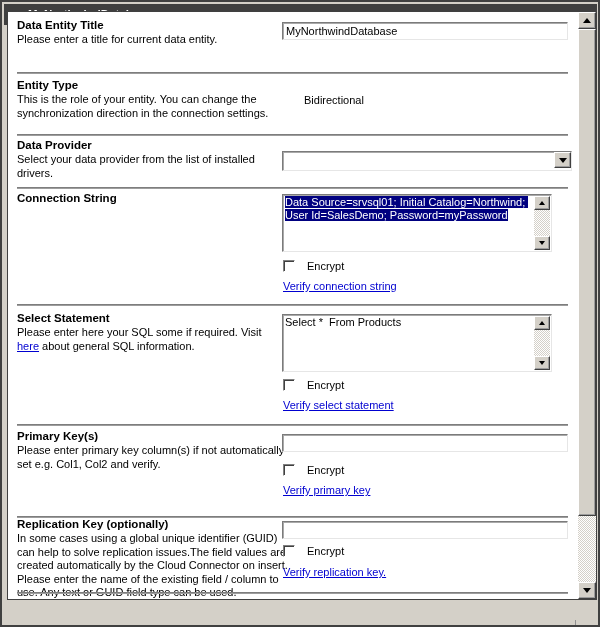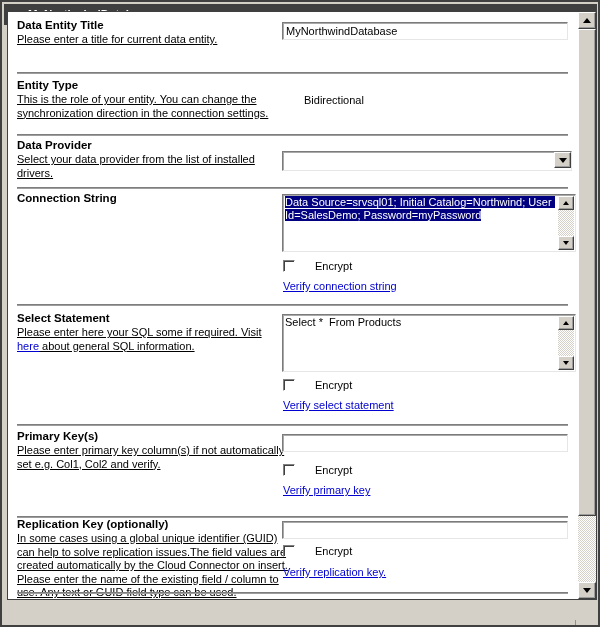--- a/index.html
+++ b/index.html
@@ -56,52 +56,52 @@
   .vscroll { position:absolute; top:0; right:0; width:18px; height:587px; }
   .sb-btn { position:absolute; left:0; width:18px; height:17px; display:flex; align-items:center; justify-content:center; }
   .sb-up { top:0; } .sb-down { bottom:0; }
   .sb-thumb { position:absolute; left:0; top:17px; width:18px; height:487px; }
 
   
   .section { position:absolute; left:0; width:569px; }
   .left-col { position:absolute; left:9px; top:0; width:268px; }
   .left-col.wide { width:272px; }
   .heading { font-weight:bold; font-size:11.5px; line-height:13px; margin-bottom:1px; }
-  .desc { line-height:13.5px;text-decoration:underline; }
+  .desc { line-height:13.5px; }
   .right-col { position:absolute; left:274px; top:0; width:295px; }
   .sep { position:absolute; left:9px; width:551px; height:2px;
          background:linear-gradient(#6e6e6e,#adadad); }
 
   .txt-input {
     position:absolute; left:0; width:286px; height:18px;
     font-family:"Liberation Sans", sans-serif; font-size:11px;
     padding:1px 3px; outline:none;
   }
 
   
   .combo { position:absolute; left:0; width:290px; height:20px; padding:0; }
   .combo-text { position:absolute; left:3px; top:2px; line-height:14px; }
   .combo-btn { position:absolute; right:0; top:0; width:17px; height:16px; display:flex; align-items:center; justify-content:center; }
 
   
-  .ta { position:absolute; left:0; width:294px; height:58px; }
+  .ta { position:absolute; left:0; width:270px; height:58px; }
   .ta-text { position:absolute; left:2px; top:1px; right:19px; bottom:1px;
              line-height:13px; white-space:pre-wrap; word-wrap:break-word; overflow:hidden; }
   .ta-scroll { position:absolute; top:1px; right:1px; bottom:1px; width:16px; }
   .ta-btn { position:absolute; left:0; width:16px; height:14px; display:flex; align-items:center; justify-content:center; }
   .ta-up { top:0; } .ta-down { bottom:0; }
   .ta-track { position:absolute; left:0; top:14px; bottom:14px; width:16px; }
   .sel { background:#000080; color:#fff; }
 
   
   .chk-row { position:absolute; left:1px; display:flex; align-items:center; }
   .chk { width:12px; height:12px; background:#fff;
          border:1px solid; border-color:#808080 #fff #fff #808080;
          box-shadow: inset 1px 1px 0 #404040; }
-  .chk-label { margin-left:20px; }
+  .chk-label { margin-left:12px; }
 
   a.link { color:#0000d0; text-decoration:underline; cursor:pointer; }
   .verify { position:absolute; left:1px; }
 
   .value-text { position:absolute; left:22px; }
 
   .bottom-strip { position:absolute; left:2px; right:2px; bottom:2px; height:5px; background:#d4d0c8; }
   .bottom-div { position:absolute; left:575px; bottom:2px; width:1px; height:5px; background:#909090; }
 </style>
 </head>

